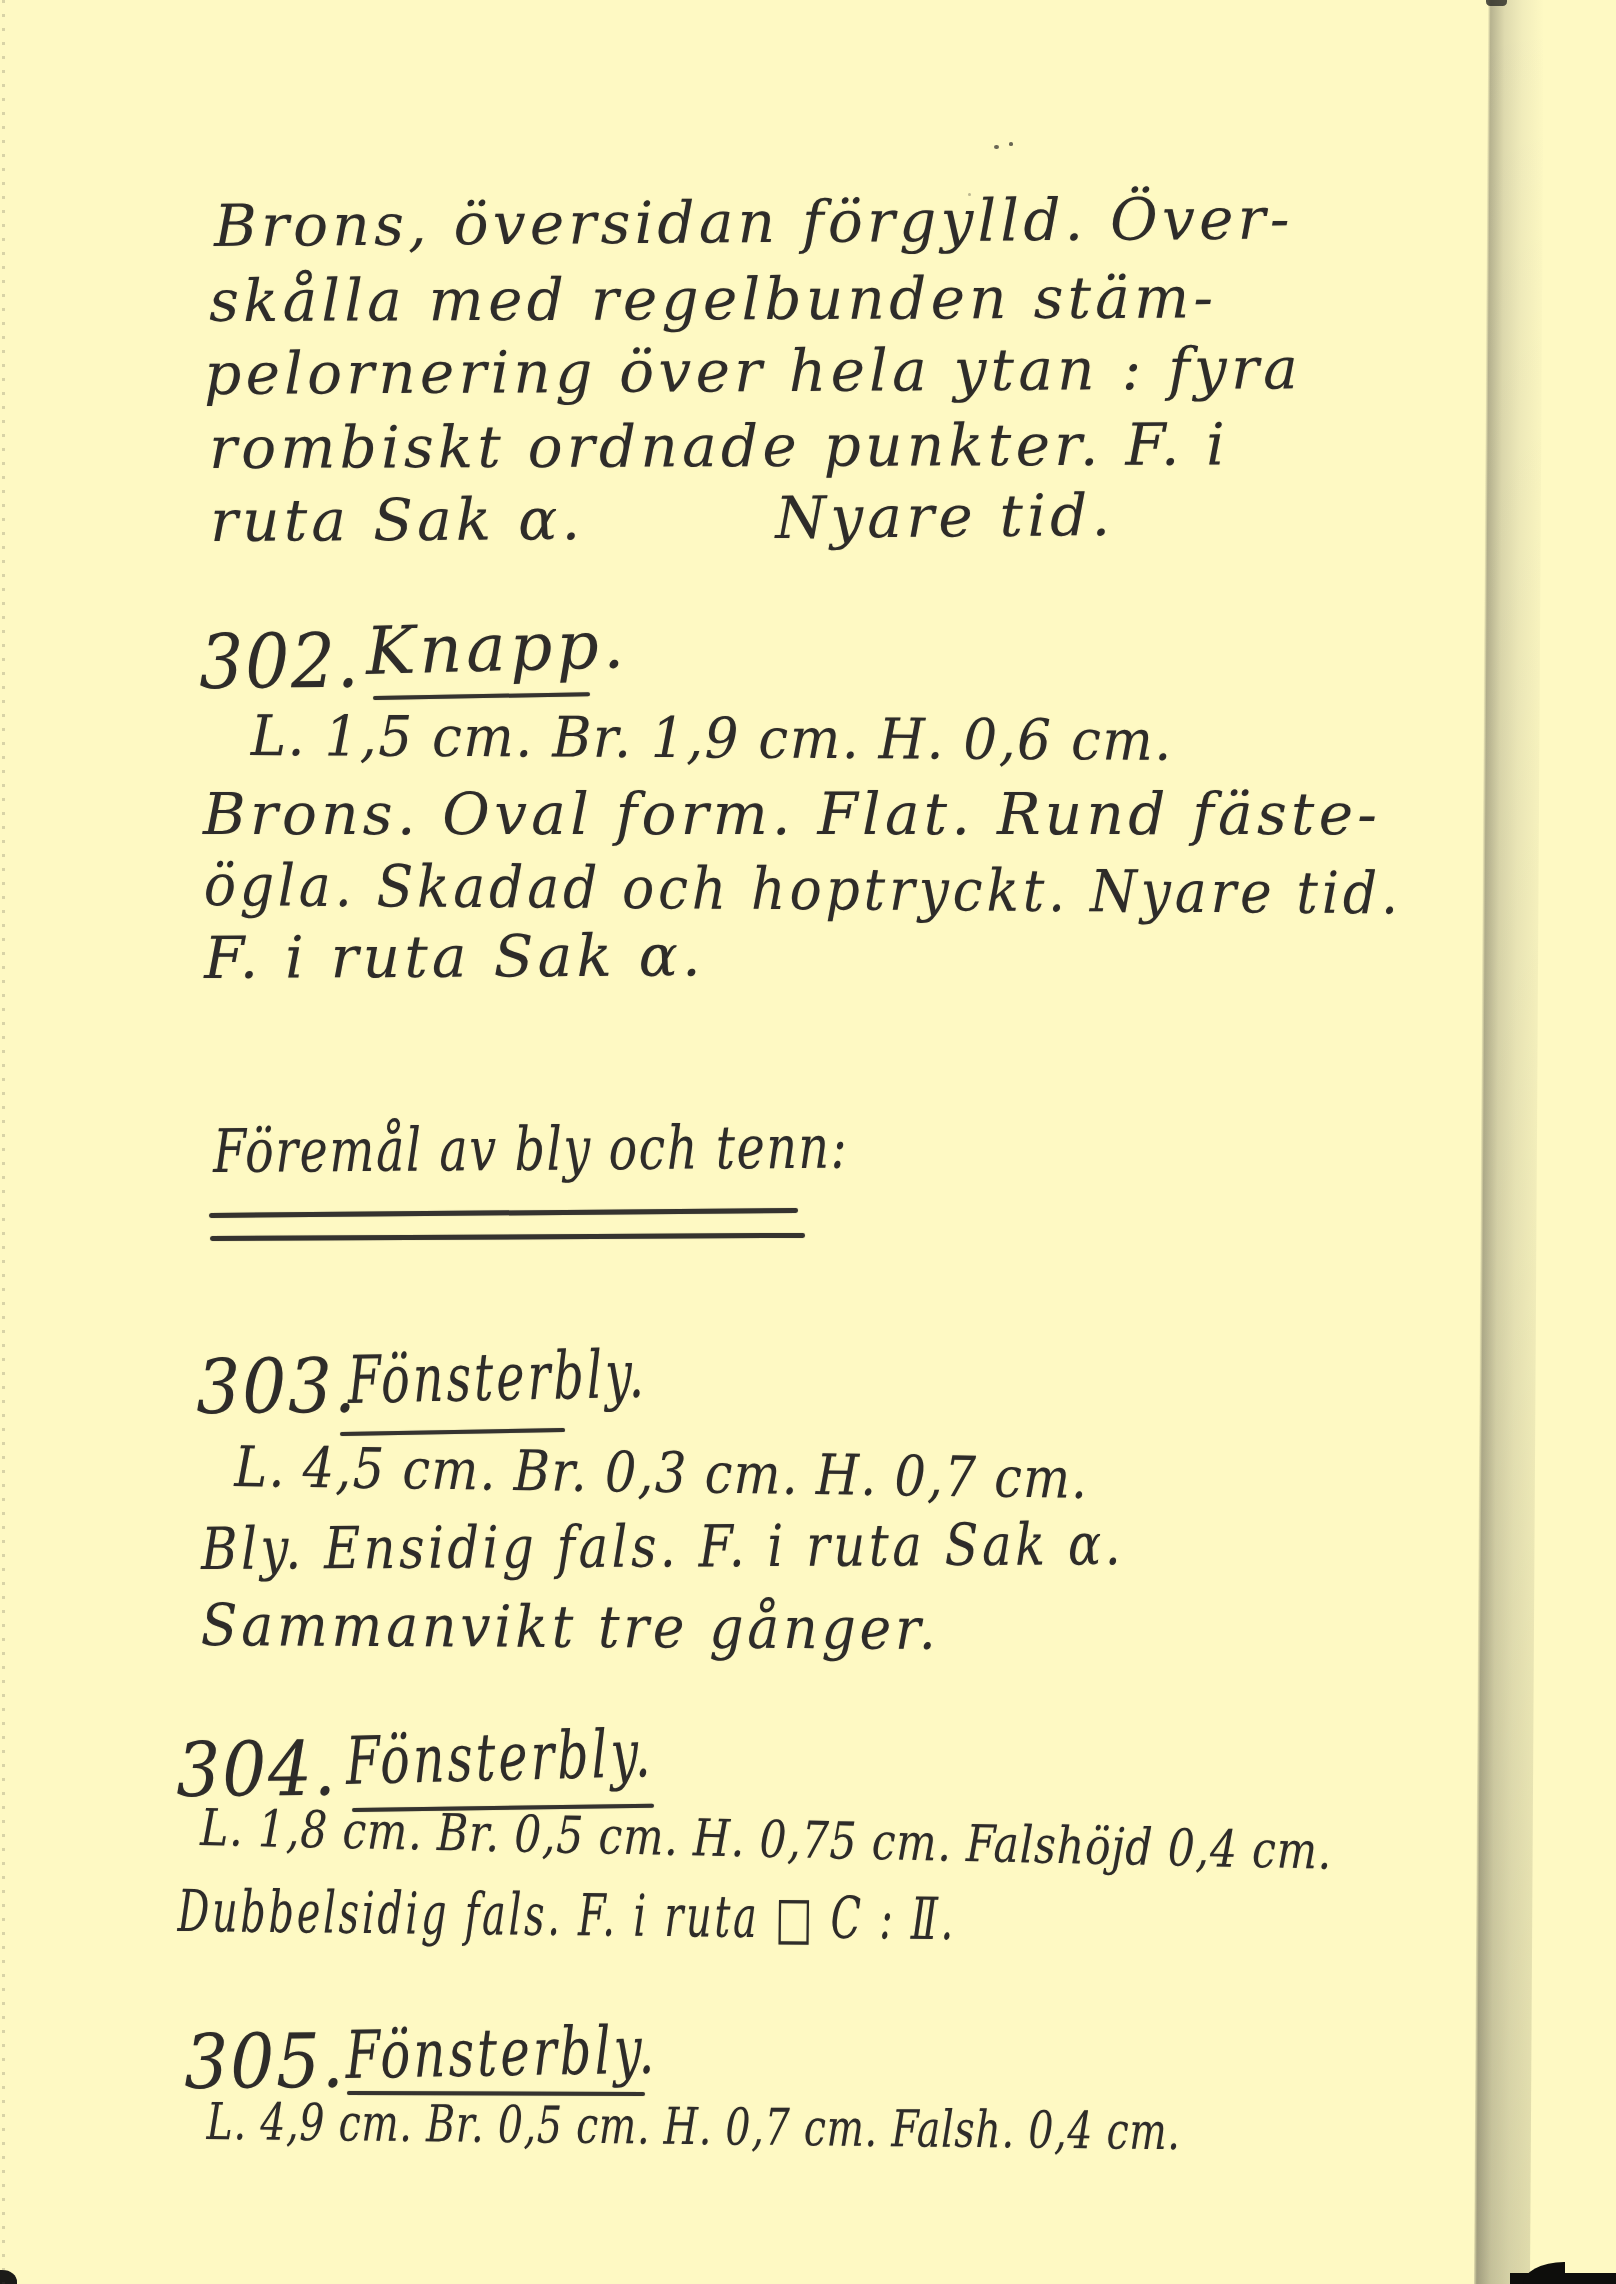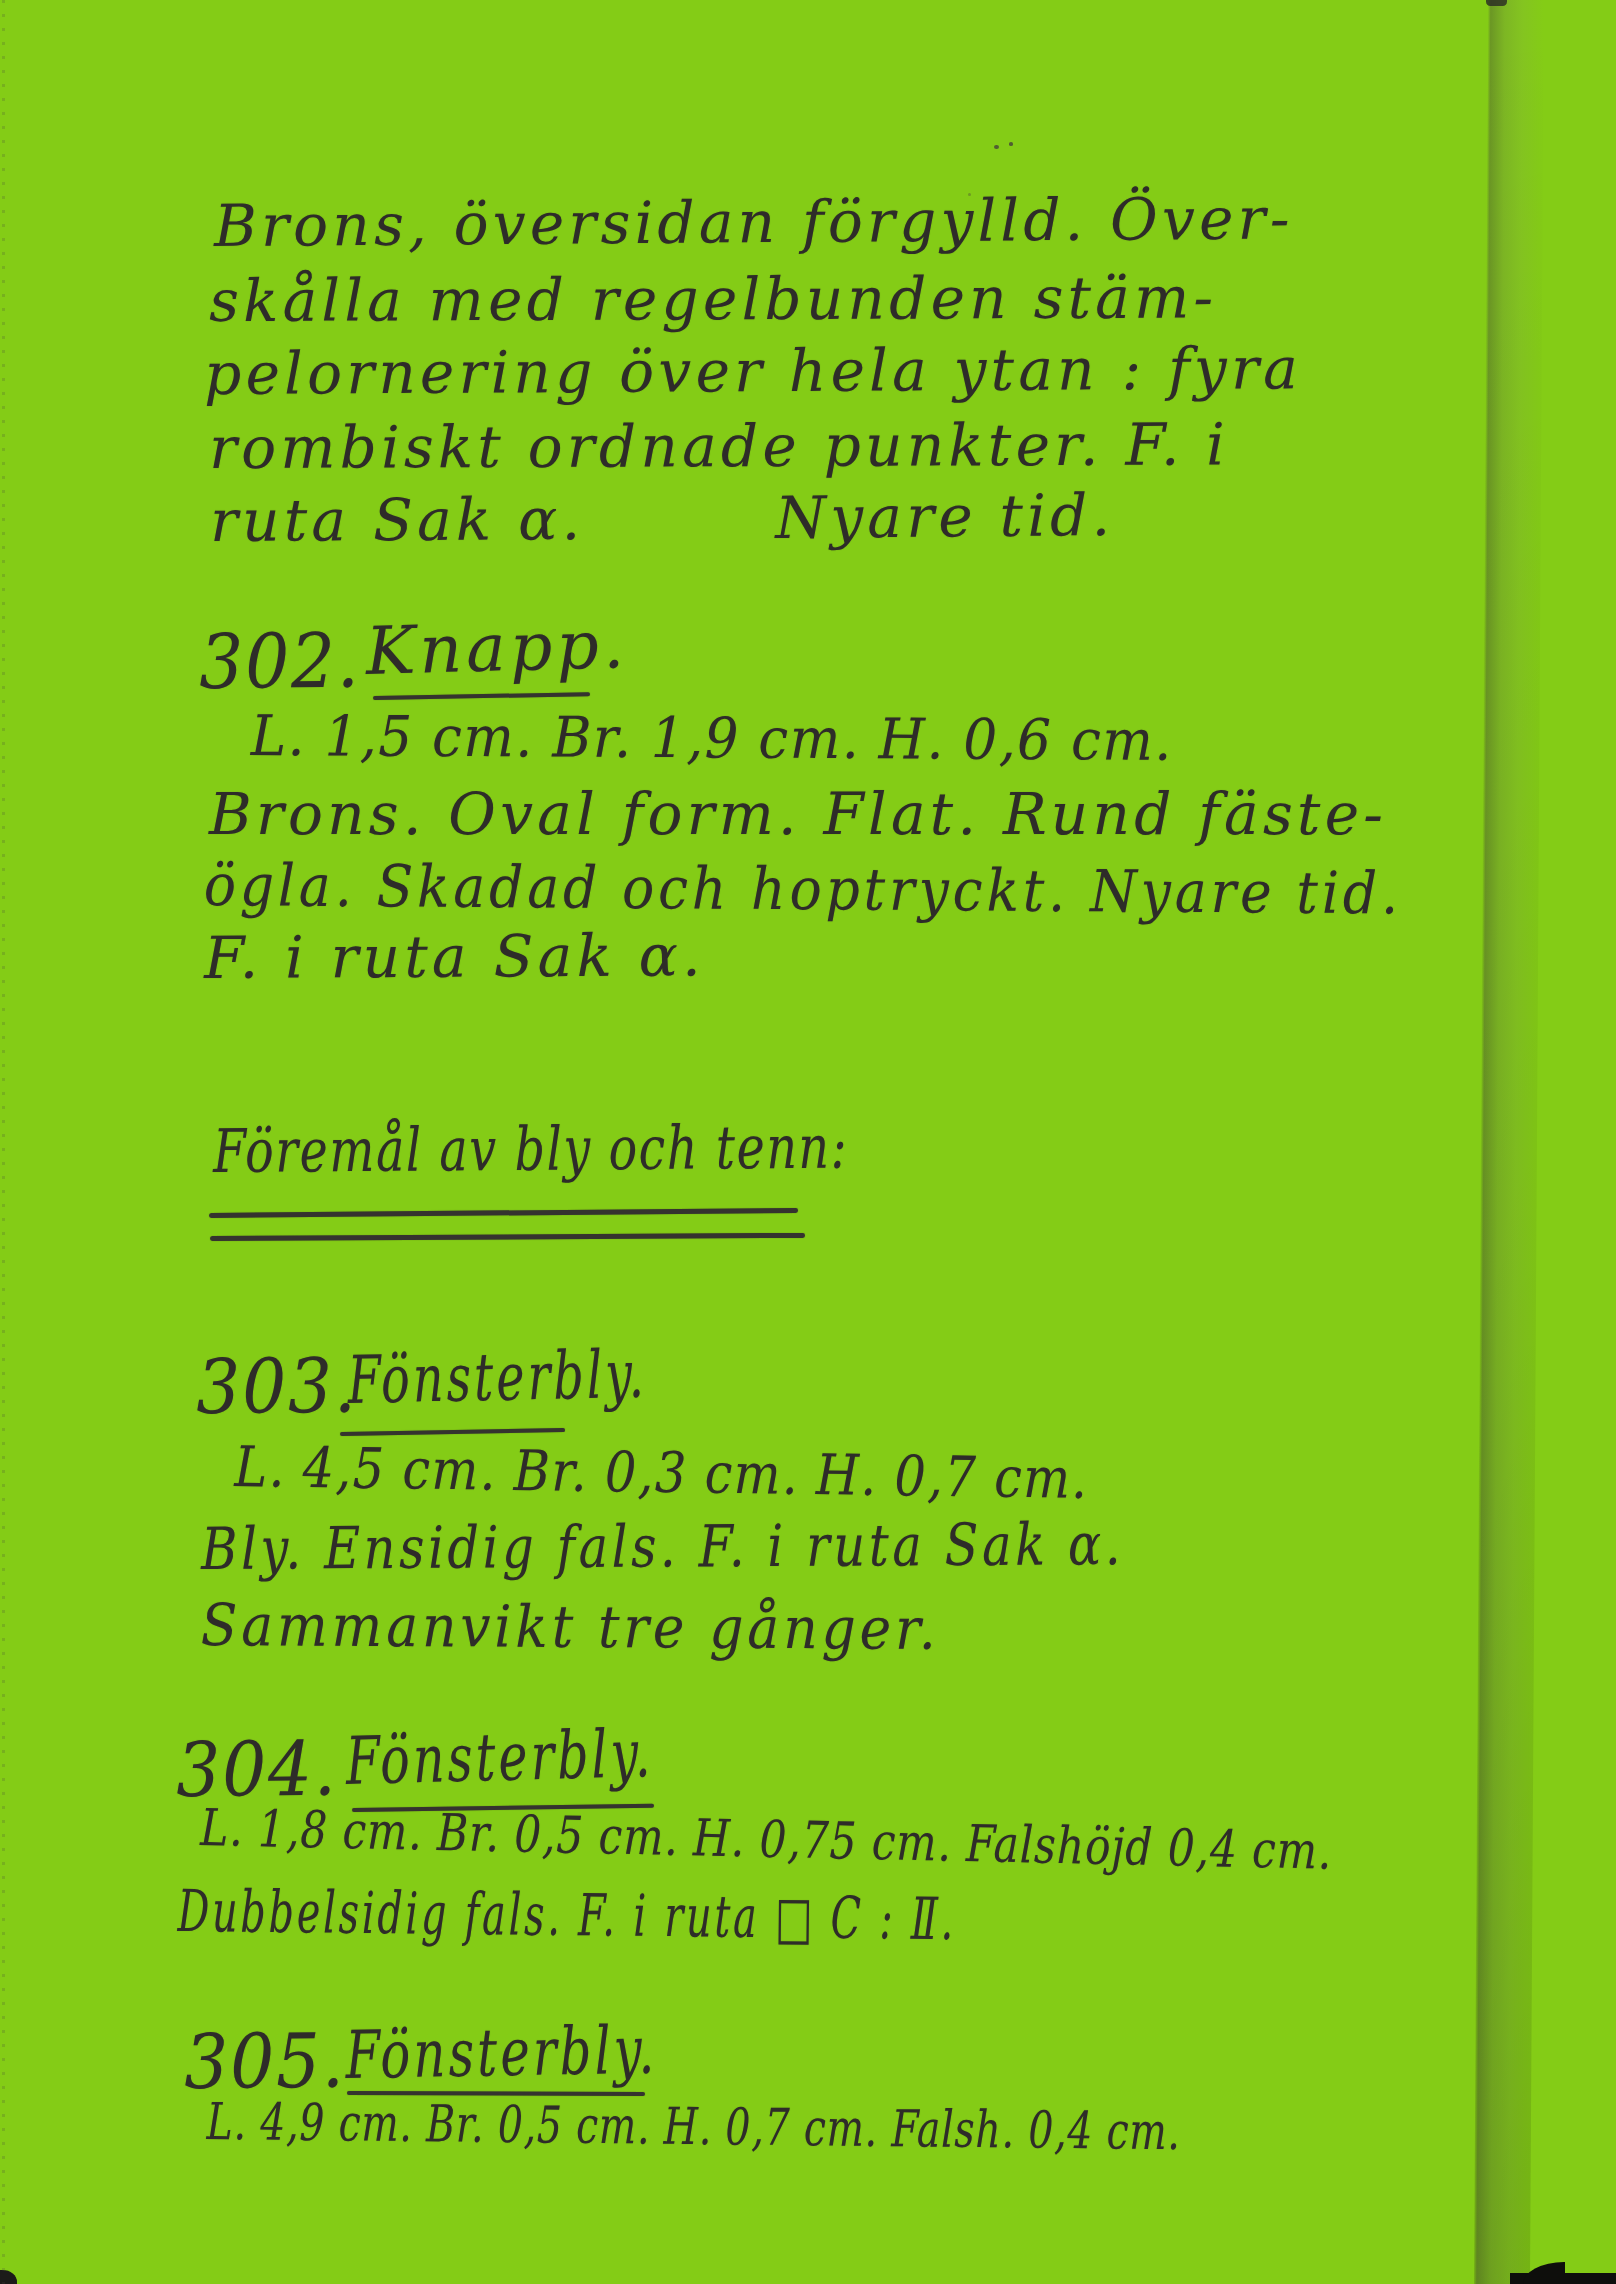--- a/index.html
+++ b/index.html
@@ -4,21 +4,21 @@
 <style>
   html, body {
     margin: 0;
     padding: 0;
     background: #e9e8e5;
   }
   .page {
     position: relative;
     width: 1617px;
     height: 2284px;
-    background: #84cc16;
+    background: #fef9c3;
     overflow: hidden;
     font-family: "DejaVu Serif", "Liberation Serif", serif;
   }
   
   .hw {
     position: absolute;
     white-space: nowrap;
     font-style: italic;
     color: #2e2c29;
     text-shadow: 0 0 1.1px rgba(45,43,38,0.30);
@@ -117,21 +117,21 @@
     <div class="hw fs-body" style="left:209px; top:419px; transform:rotate(-0.2deg);">rombiskt ordnade punkter. F. i</div>
     <div class="hw fs-body" style="left:210px; top:492px; transform:rotate(-0.3deg);">ruta Sak α.</div>
     <div class="hw fs-body" style="left:775px; top:489px; transform:rotate(-0.5deg);">Nyare tid.</div>
   </section>
 
   <section>
     <div class="hw fs-num" style="left:199px; top:625px; transform:rotate(-0.5deg) scaleX(0.92);">302.</div>
     <div class="hw fs-title" style="left:365px; top:619px; transform:rotate(-1.5deg);">Knapp.</div>
     <div class="uline" style="left:373px; top:696px; width:217px; height:4.3px; transform:rotate(-1deg);"></div>
     <div class="hw fs-dim" style="left:251px; top:708px; transform:rotate(0.3deg) scaleX(0.95);">L. 1,5 cm. Br. 1,9 cm. H. 0,6 cm.</div>
-    <div class="hw fs-body" style="left:209px; top:785px; transform:rotate(0deg);">Brons. Oval form. Flat. Rund fäste-</div>
+    <div class="hw fs-body" style="left:203px; top:785px; transform:rotate(0deg);">Brons. Oval form. Flat. Rund fäste-</div>
     <div class="hw fs-body" style="left:204px; top:856px; transform:rotate(0.4deg) scaleX(0.92);">ögla. Skadad och hoptryckt. Nyare tid.</div>
     <div class="hw fs-body" style="left:204px; top:929px; transform:rotate(-0.3deg);">F. i ruta Sak α.</div>
   </section>
 
   <section>
     <div class="hw fs-head" style="left:213px; top:1121px; transform:rotate(-0.4deg) scaleX(0.79);">Föremål av bly och tenn:</div>
     <div class="uline" style="left:209px; top:1213px; width:589px; height:4.8px; transform:rotate(-0.5deg);"></div>
     <div class="uline" style="left:210px; top:1236px; width:595px; height:4.8px; transform:rotate(-0.3deg);"></div>
   </section>
 

